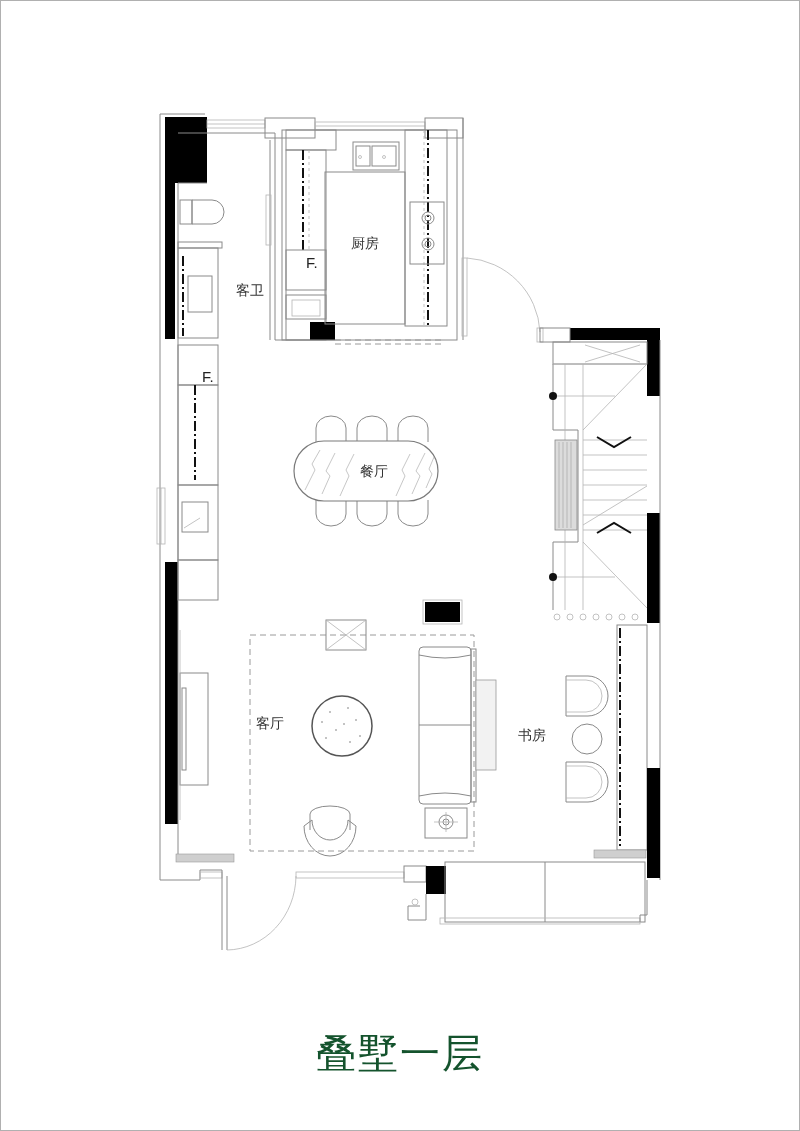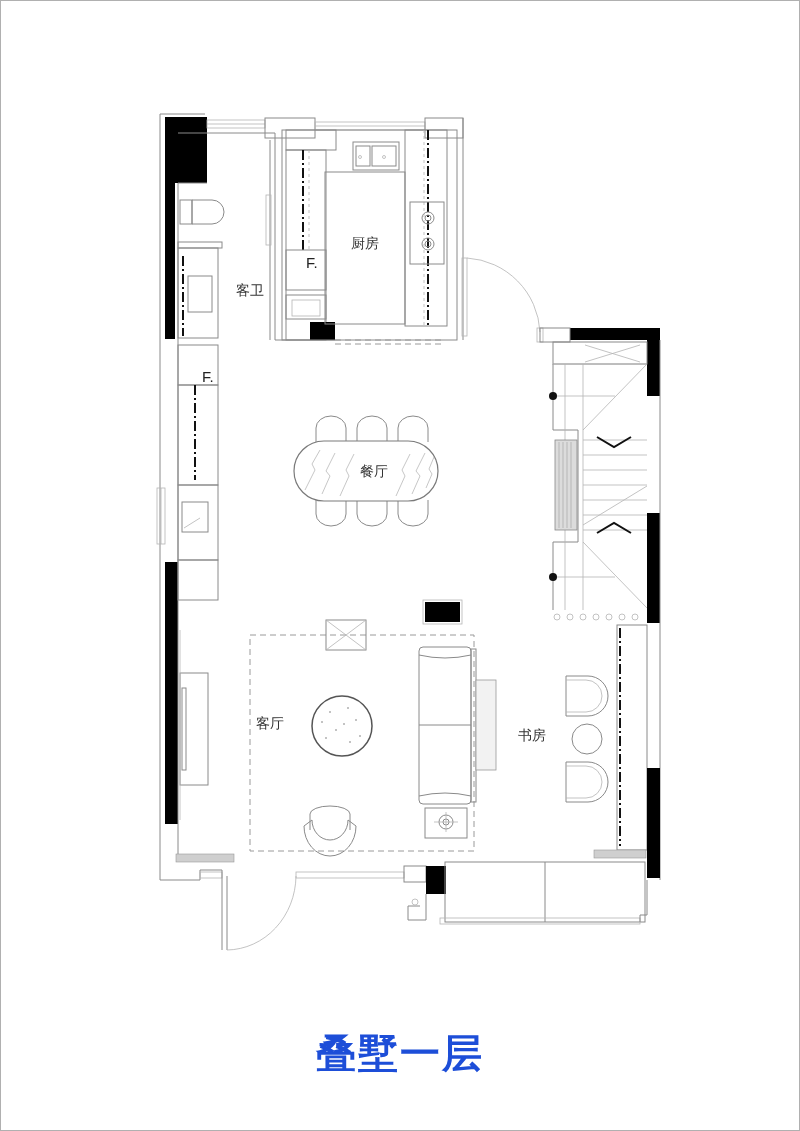--- a/index.html
+++ b/index.html
@@ -7,22 +7,22 @@
   .page-frame { position: absolute; left: 0; top: 0; width: 798px; height: 1129px; border: 1px solid #b0b0b0; }
   svg.plan { position: absolute; left: 0; top: 0; }
   .ln { fill: none; stroke: #8a8a8a; stroke-width: 1; }
   .thin { fill: none; stroke: #b4b4b4; stroke-width: 0.8; }
   .wall { fill: #000000; stroke: none; }
   .dash { fill: none; stroke: #9a9a9a; stroke-width: 1; stroke-dasharray: 6 4; }
   .axis { fill: none; stroke: #111111; stroke-width: 2; stroke-dasharray: 10 3 2 3; }
   .room-label { font-family: "DejaVu Sans", sans-serif; font-size: 14px; fill: #333333; }
   .f-label { font-family: "Liberation Sans", sans-serif; font-size: 15px; fill: #222222; }
   .title { position: absolute; left: 300px; top: 1026px; width: 200px; text-align: center;
-           font-family: "DejaVu Sans", sans-serif; font-size: 40px; font-weight: 700;
-           color: #1d4ed8; letter-spacing: 2px; }
+           font-family: "DejaVu Sans", sans-serif; font-size: 40px; font-weight: 400;
+           color: #14532d; letter-spacing: 2px; }
 </style>
 </head>
 <body>
 
 <div class="page-frame"></div>
 
 <svg class="plan" width="800" height="1131" viewBox="0 0 800 1131">
 
   <g>
     <rect class="wall" x="165" y="117" width="42" height="66"></rect>

